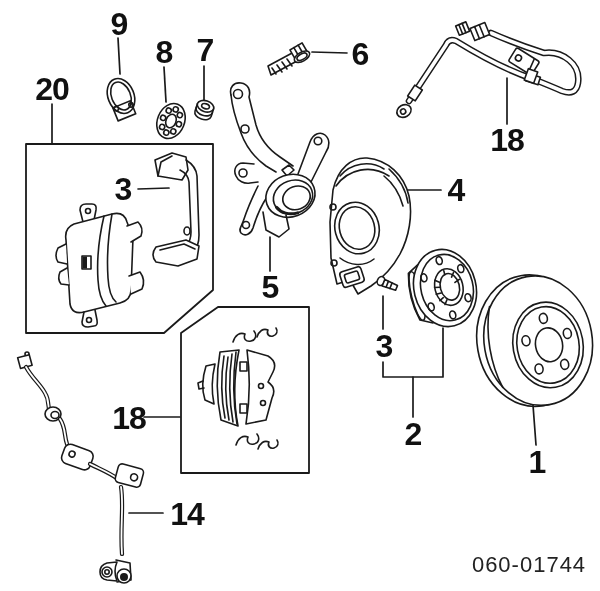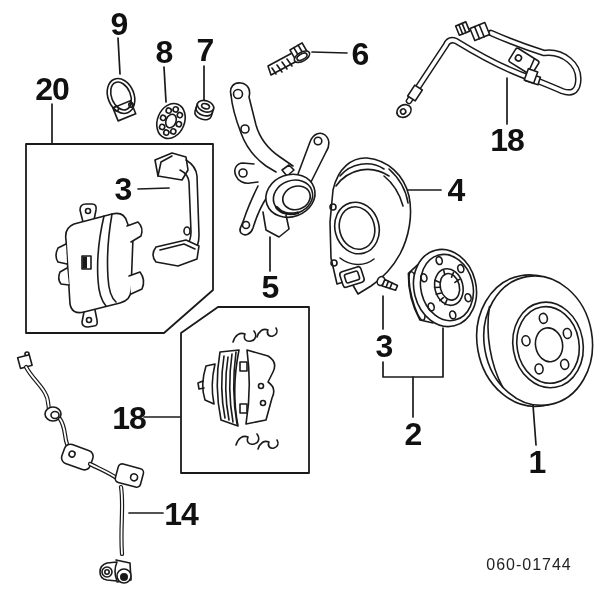--- a/index.html
+++ b/index.html
@@ -16,21 +16,21 @@
   #art .tubeO{stroke-width:6.6;}
   #art .tubeI{stroke:#ffffff;stroke-width:3.6;}
   #art .wireO{stroke-width:4.2;}
   #art .wireI{stroke:#ffffff;stroke-width:1.8;}
   #art .box{stroke-width:1.8;}
   #art .leader{stroke-width:1.7;}
   .lbl{position:absolute;transform:translate(-50%,-50%);
        font-weight:700;font-size:32px;line-height:1;color:#111;letter-spacing:-1px;
        white-space:nowrap;user-select:none;}
   .code{position:absolute;transform:translate(-50%,-50%);
-        font-weight:400;font-size:16px;color:#222;letter-spacing:1px;white-space:nowrap;text-align:right;}
+        font-weight:400;font-size:22px;color:#222;letter-spacing:1px;white-space:nowrap;text-align:right;}
 </style>
 </head>
 <body>
 
 <div class="stage">
 
 <svg id="art" width="600" height="591" viewBox="0 0 600 591">
 
   <g>
     <line class="leader" x1="118" y1="38" x2="120" y2="74"></line>
@@ -318,18 +318,18 @@
   <div class="lbl" style="left:360px;top:54px">6</div>
   <div class="lbl" style="left:52px;top:89px">20</div>
   <div class="lbl" style="left:123px;top:189px">3</div>
   <div class="lbl" style="left:507px;top:140px">18</div>
   <div class="lbl" style="left:456px;top:190px">4</div>
   <div class="lbl" style="left:270px;top:287px">5</div>
   <div class="lbl" style="left:384px;top:346px">3</div>
   <div class="lbl" style="left:413px;top:434px">2</div>
   <div class="lbl" style="left:537px;top:462px">1</div>
   <div class="lbl" style="left:129px;top:418px">18</div>
-  <div class="lbl" style="left:181px;top:514px">14</div>
+  <div class="lbl" style="left:187px;top:514px">14</div>
 </div>
 
 <div class="code" style="left:529px;top:565px">060-01744</div>
 
 </div>
 
 </body></html>

